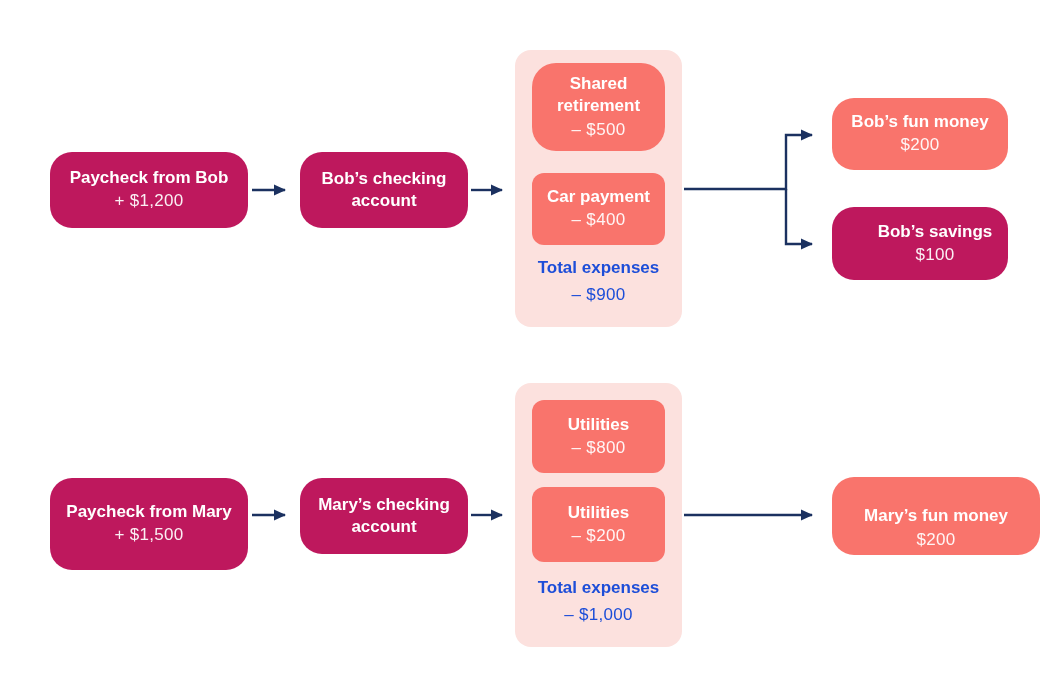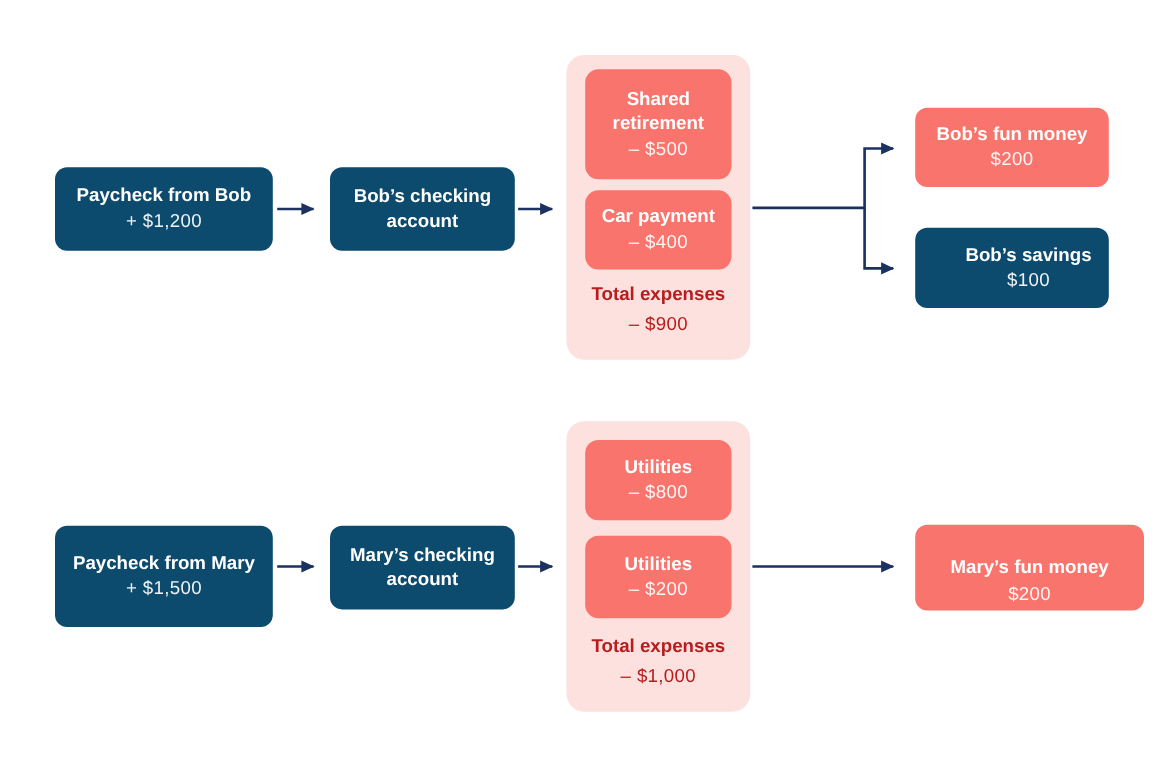--- a/index.html
+++ b/index.html
@@ -22,26 +22,26 @@
     height: 698px;
     z-index: 0;
   }
   .node {
     position: absolute;
     display: flex;
     flex-direction: column;
     align-items: center;
     justify-content: center;
     text-align: center;
-    border-radius: 11px;
+    border-radius: 22px;
     z-index: 1;
     padding: 4px 8px;
     box-sizing: border-box;
   }
-  .navy  { background: #0c4a6e; color: #ffffff; }
+  .navy  { background: #be185d; color: #ffffff; }
   .coral { background: #F9746C; color: #ffffff; }
   .node .label {
     font-weight: 700;
     font-size: 17px;
     line-height: 1.32;
   }
   .node .amount {
     font-weight: 400;
     font-size: 17px;
     line-height: 1.38;
@@ -55,21 +55,21 @@
     z-index: 1;
   }
   .expense-group .node {
     border-radius: 12px;
   }
   .totals {
     position: absolute;
     left: 0;
     width: 100%;
     text-align: center;
-    color: #b91c1c;
+    color: #1d4ed8;
     z-index: 2;
   }
   .totals .label {
     font-weight: 700;
     font-size: 17px;
     line-height: 1.6;
   }
   .totals .amount {
     font-weight: 400;
     font-size: 17px;
@@ -104,21 +104,21 @@
   <div class="node navy" style="left:50px; top:152px; width:198px; height:76px;">
     <div class="label">Paycheck from Bob</div>
     <div class="amount">+ $1,200</div>
   </div>
 
   <div class="node navy" style="left:300px; top:152px; width:168px; height:76px;">
     <div class="label">Bob’s checking account</div>
   </div>
 
   <div class="expense-group" style="left:515px; top:50px; width:167px; height:277px;">
-    <div class="node coral" style="left:17px; top:13px; width:133px; height:100px;">
+    <div class="node coral" style="left:17px; top:13px; width:133px; height:88px;border-radius:24px;">
       <div class="label">Shared retirement</div>
       <div class="amount">– $500</div>
     </div>
     <div class="node coral" style="left:17px; top:123px; width:133px; height:72px;">
       <div class="label">Car payment</div>
       <div class="amount">– $400</div>
     </div>
     <div class="totals" style="top:204px;">
       <div class="label">Total expenses</div>
       <div class="amount">– $900</div>

